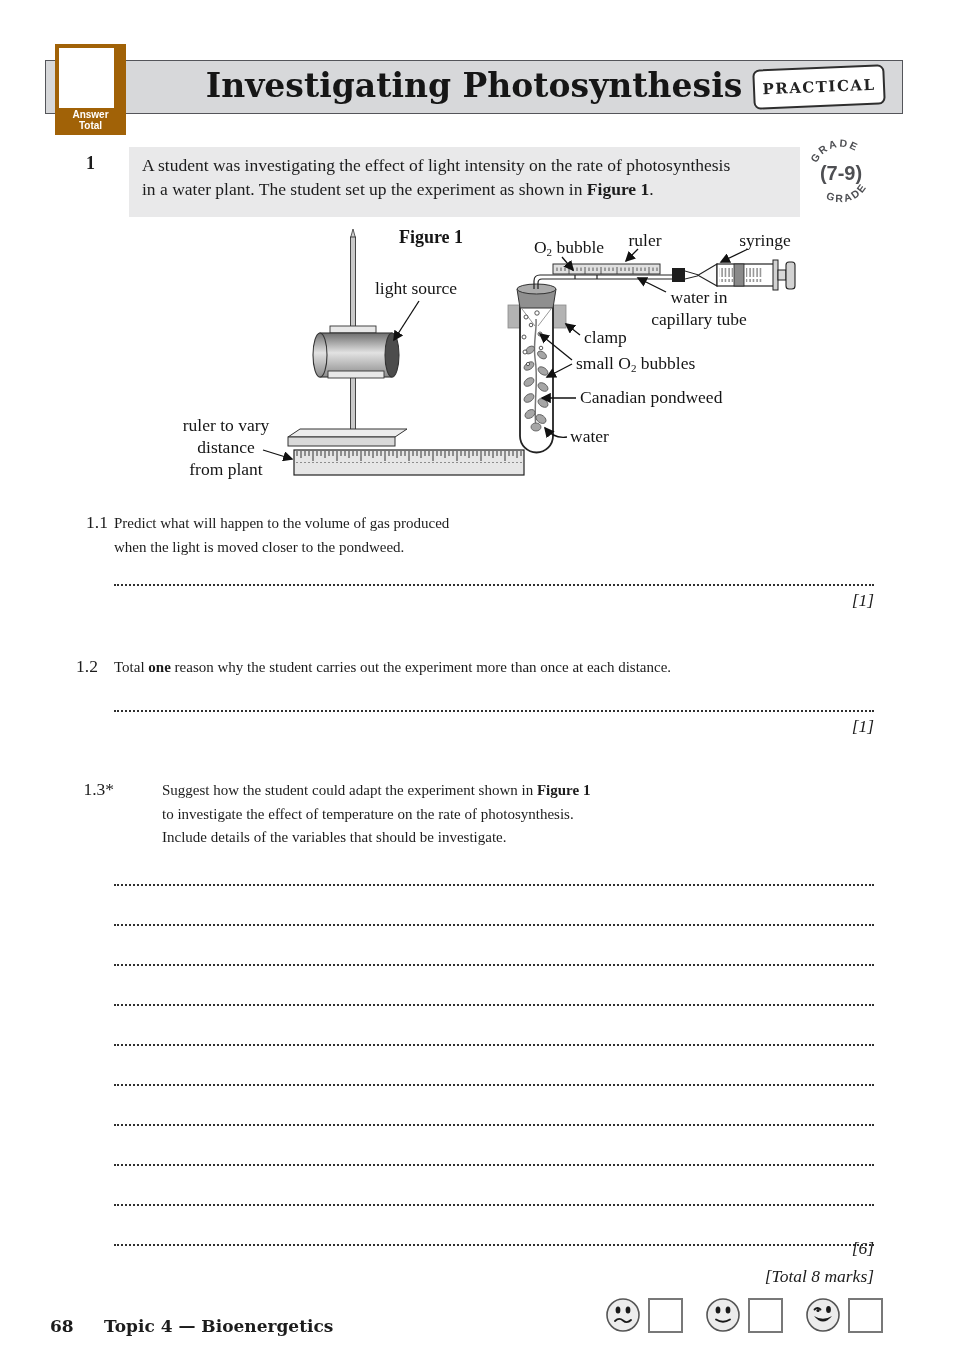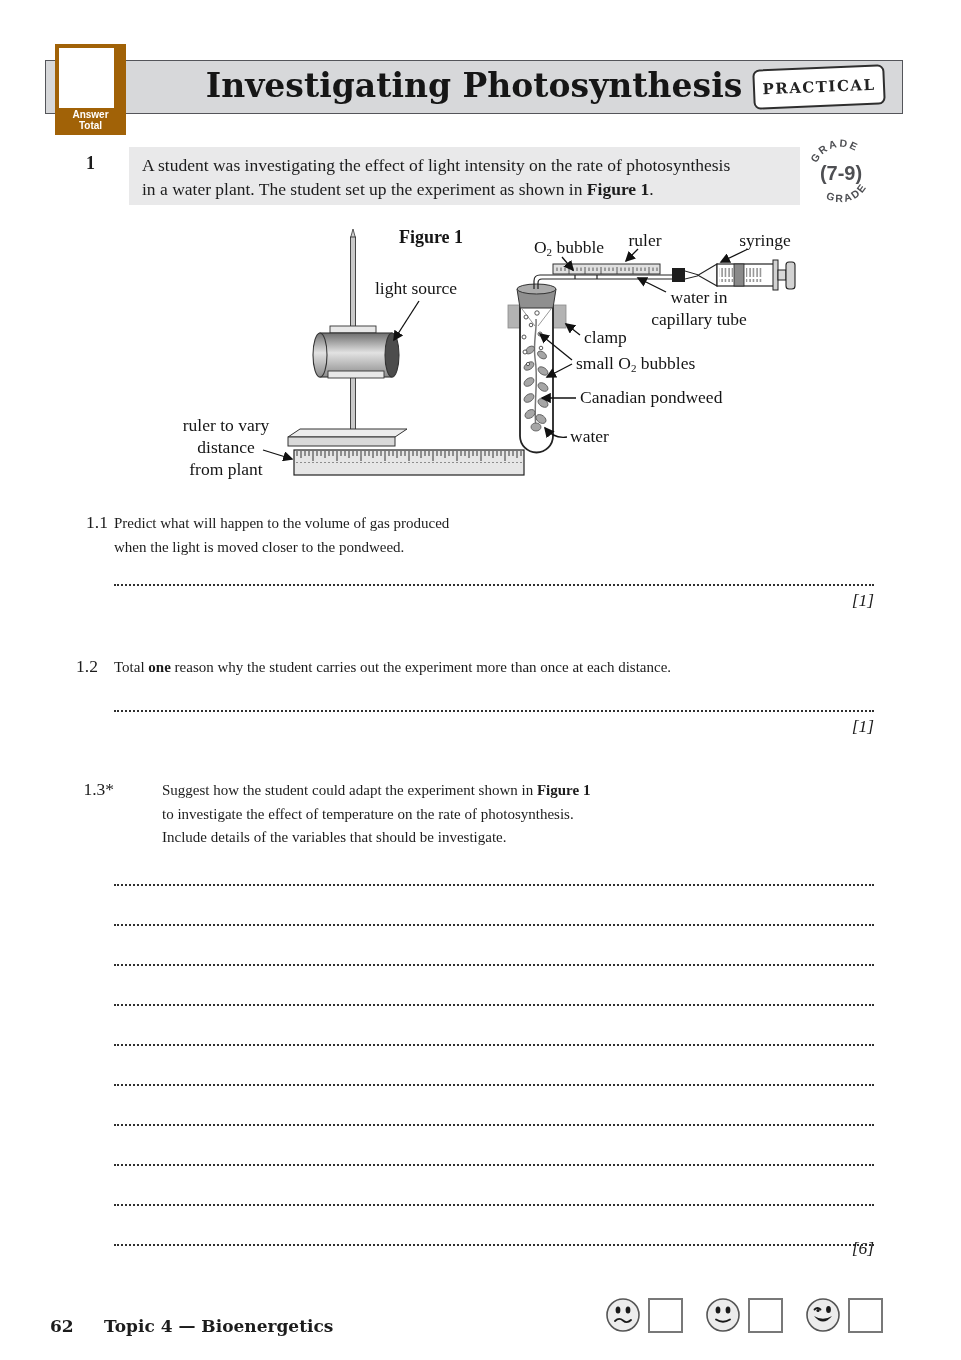--- a/index.html
+++ b/index.html
@@ -15,21 +15,21 @@
         background:#fff;border:2px solid #2e2e2e;border-radius:7px;
         transform:rotate(-2.4deg);display:flex;align-items:center;justify-content:center;
         font-family:"DejaVu Serif",serif;font-weight:bold;font-size:15px;letter-spacing:1.5px;color:#222;}
   .answer-online{position:absolute;left:55px;top:44px;width:71px;height:91px;background:#a16207;}
   .answer-online .qr{position:absolute;left:4px;top:4px;width:55px;height:60px;background:#fff;}
   .answer-online .ao-label{position:absolute;left:0;right:0;bottom:4px;text-align:center;
         font-family:"Liberation Sans",sans-serif;font-weight:bold;font-size:10px;line-height:11px;color:#fff;}
 
   
   .q1-num{position:absolute;left:86px;top:153px;font-weight:bold;font-size:18px;}
-  .q1-box{position:absolute;left:129px;top:147px;width:671px;height:58px;background:#e9e9ea;
+  .q1-box{position:absolute;left:129px;top:147px;width:671px;height:70px;background:#e9e9ea;
         font-size:17.5px;line-height:23.5px;padding:7px 0 0 13px;box-sizing:border-box;}
   .grade-badge{position:absolute;left:804px;top:136px;width:74px;height:74px;}
 
   
   .figure-svg{position:absolute;left:168px;top:222px;width:700px;height:258px;}
   .fig-label{font-family:"Liberation Serif",serif;font-size:17.5px;fill:#141414;}
   .fig-title{font-family:"Liberation Serif",serif;font-size:18px;font-weight:bold;fill:#141414;}
   .sub{font-size:11px;}
 
   
@@ -241,22 +241,23 @@
     <div class="wline"></div>
     <div class="wline"></div>
     <div class="wline"></div>
     <div class="wline"></div>
     <div class="wline"></div>
     <div class="wline"></div>
     <div class="wline"></div>
     <div class="wline"></div>
   </div>
   <div class="mark" style="top:1238px;">[6]</div>
-
-  <div class="page-num">62</div>
+  <div class="mark" style="top:1266px;">[Total 8 marks]</div>
+
+  <div class="page-num">68</div>
   <div class="topic">Topic 4 — Bioenergetics</div>
 
   <div class="rating r1">
     <svg width="38" height="38" viewBox="0 0 38 38">
       <circle cx="19" cy="19" r="16" fill="#ececec" stroke="#555" stroke-width="1.6"></circle>
       <ellipse cx="14" cy="14" rx="2.4" ry="3.6" fill="#1a1a1a"></ellipse>
       <ellipse cx="24" cy="14" rx="2.4" ry="3.6" fill="#1a1a1a"></ellipse>
       <path d="M11 25 Q15 21 19 24.5 Q23 28 27 24" fill="none" stroke="#1a1a1a" stroke-width="1.8" stroke-linecap="round"></path>
     </svg>
     <div class="box"></div>

